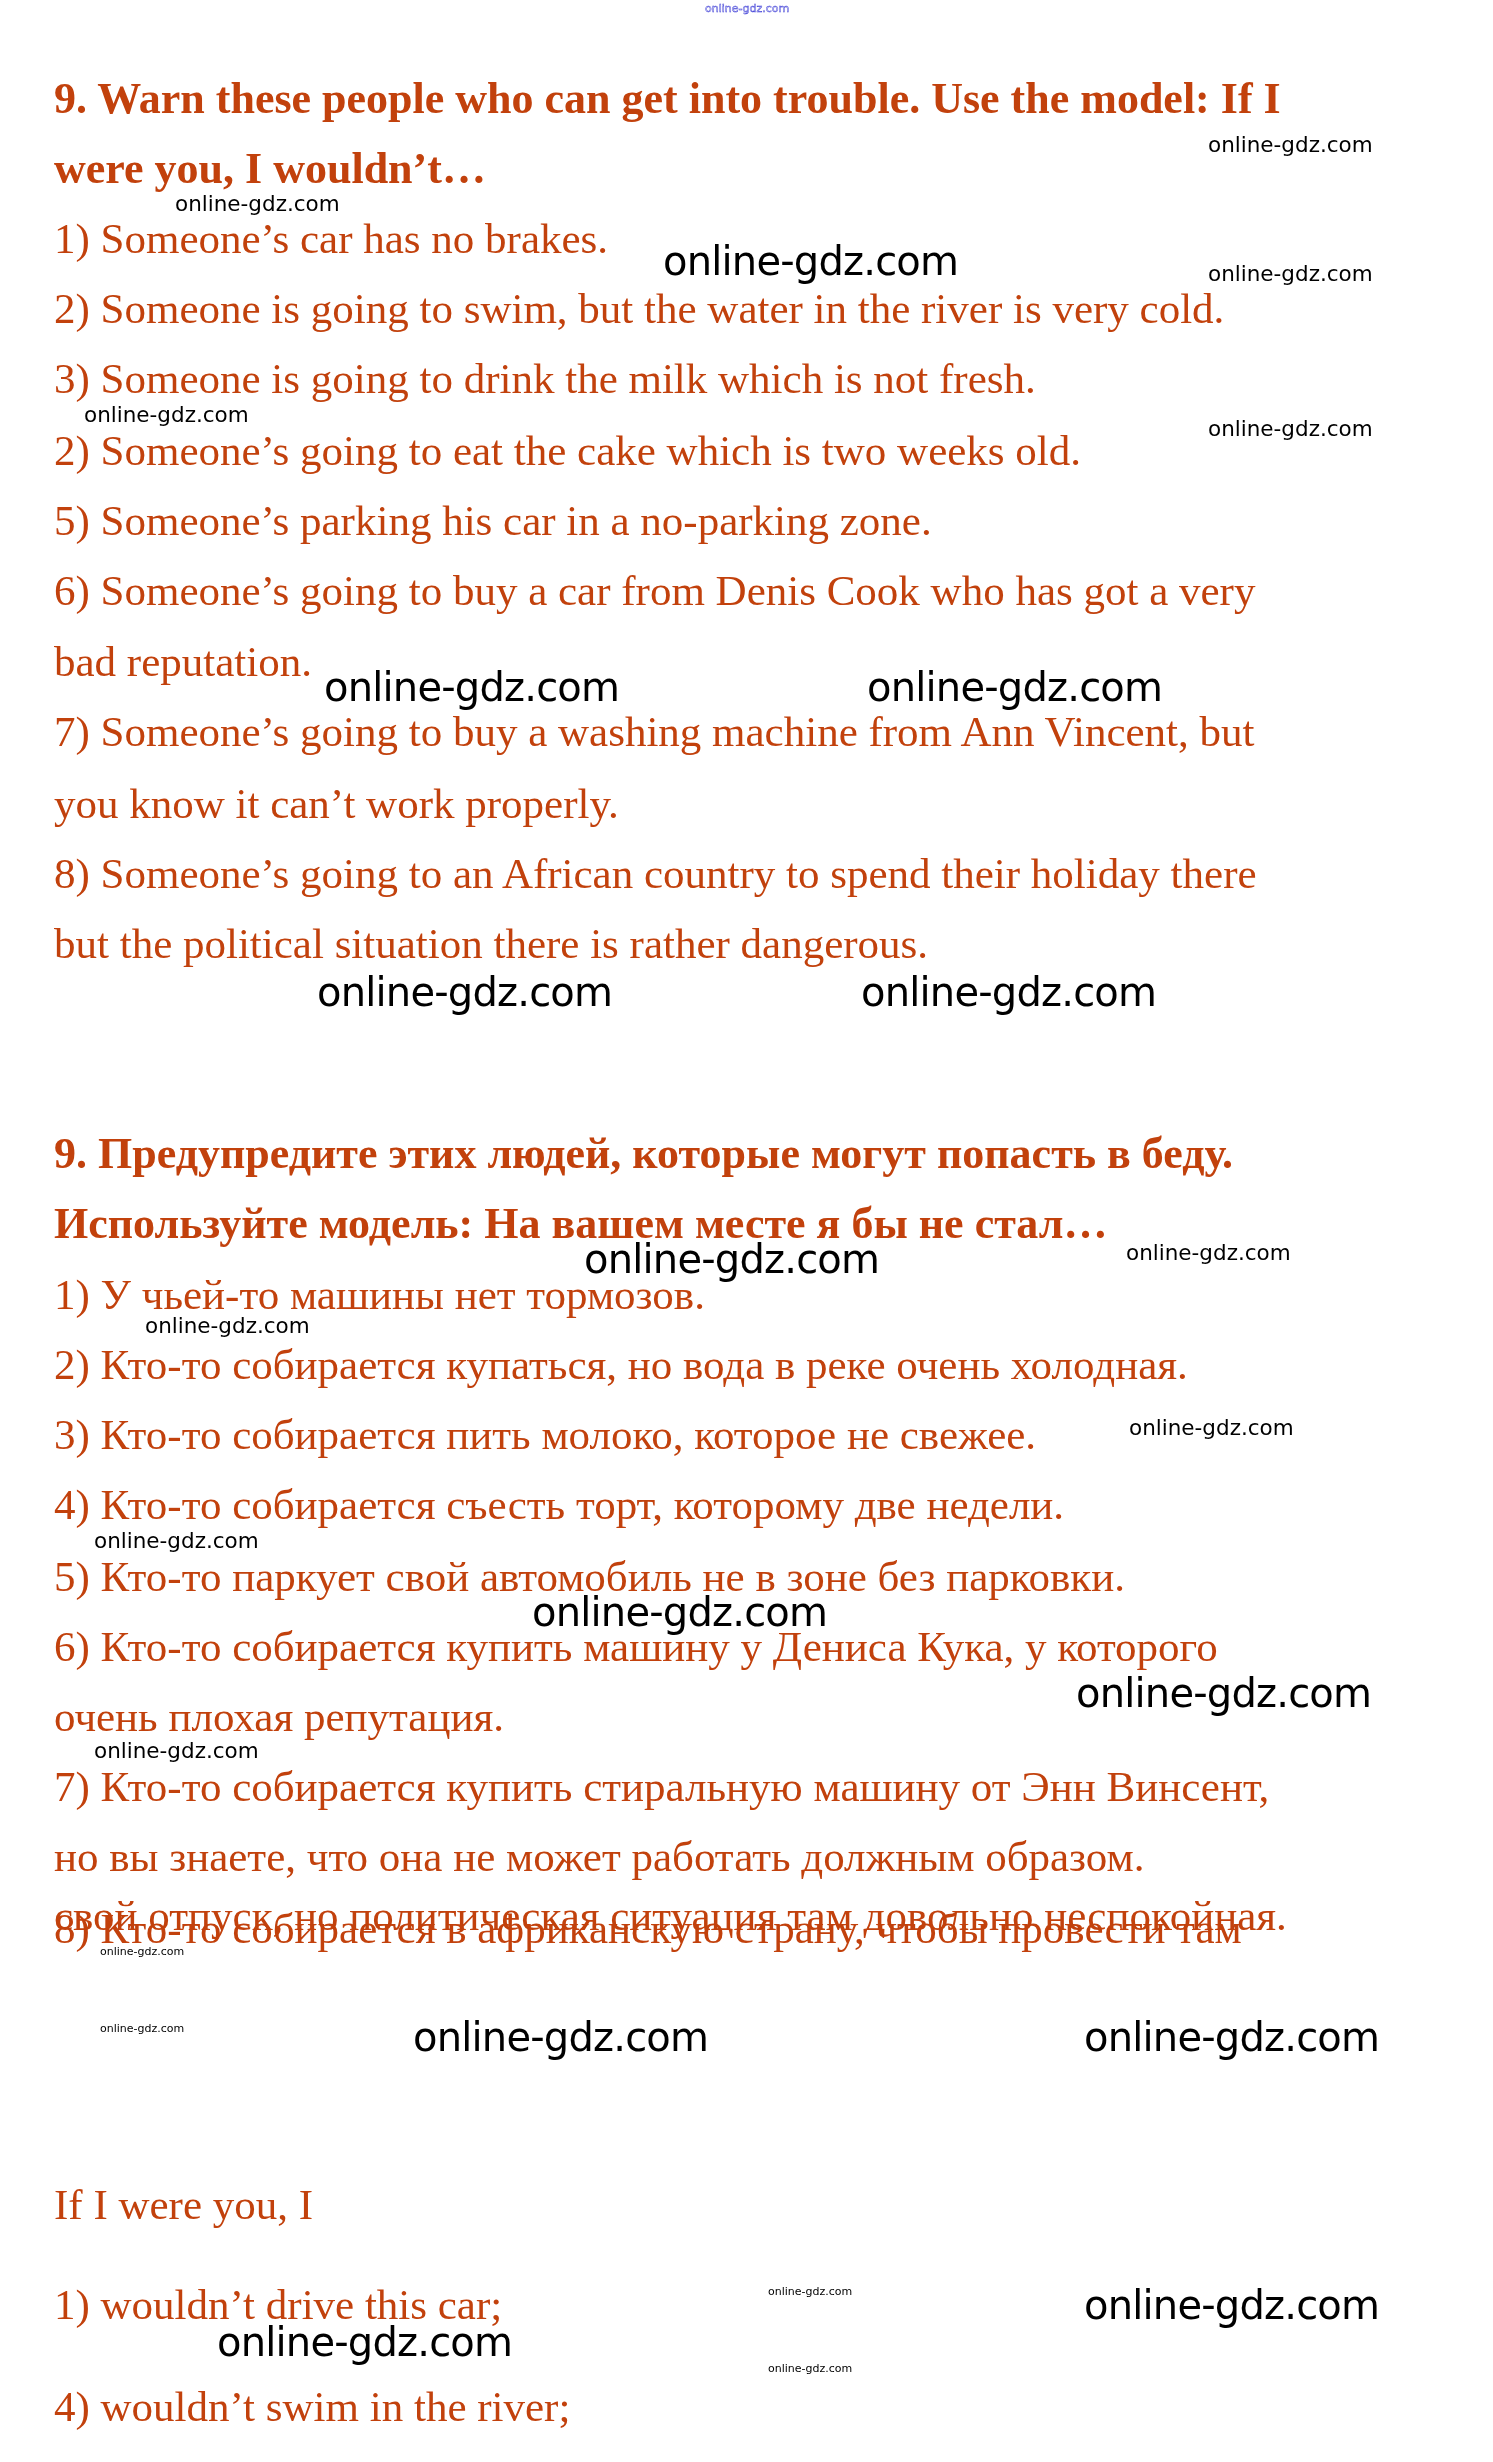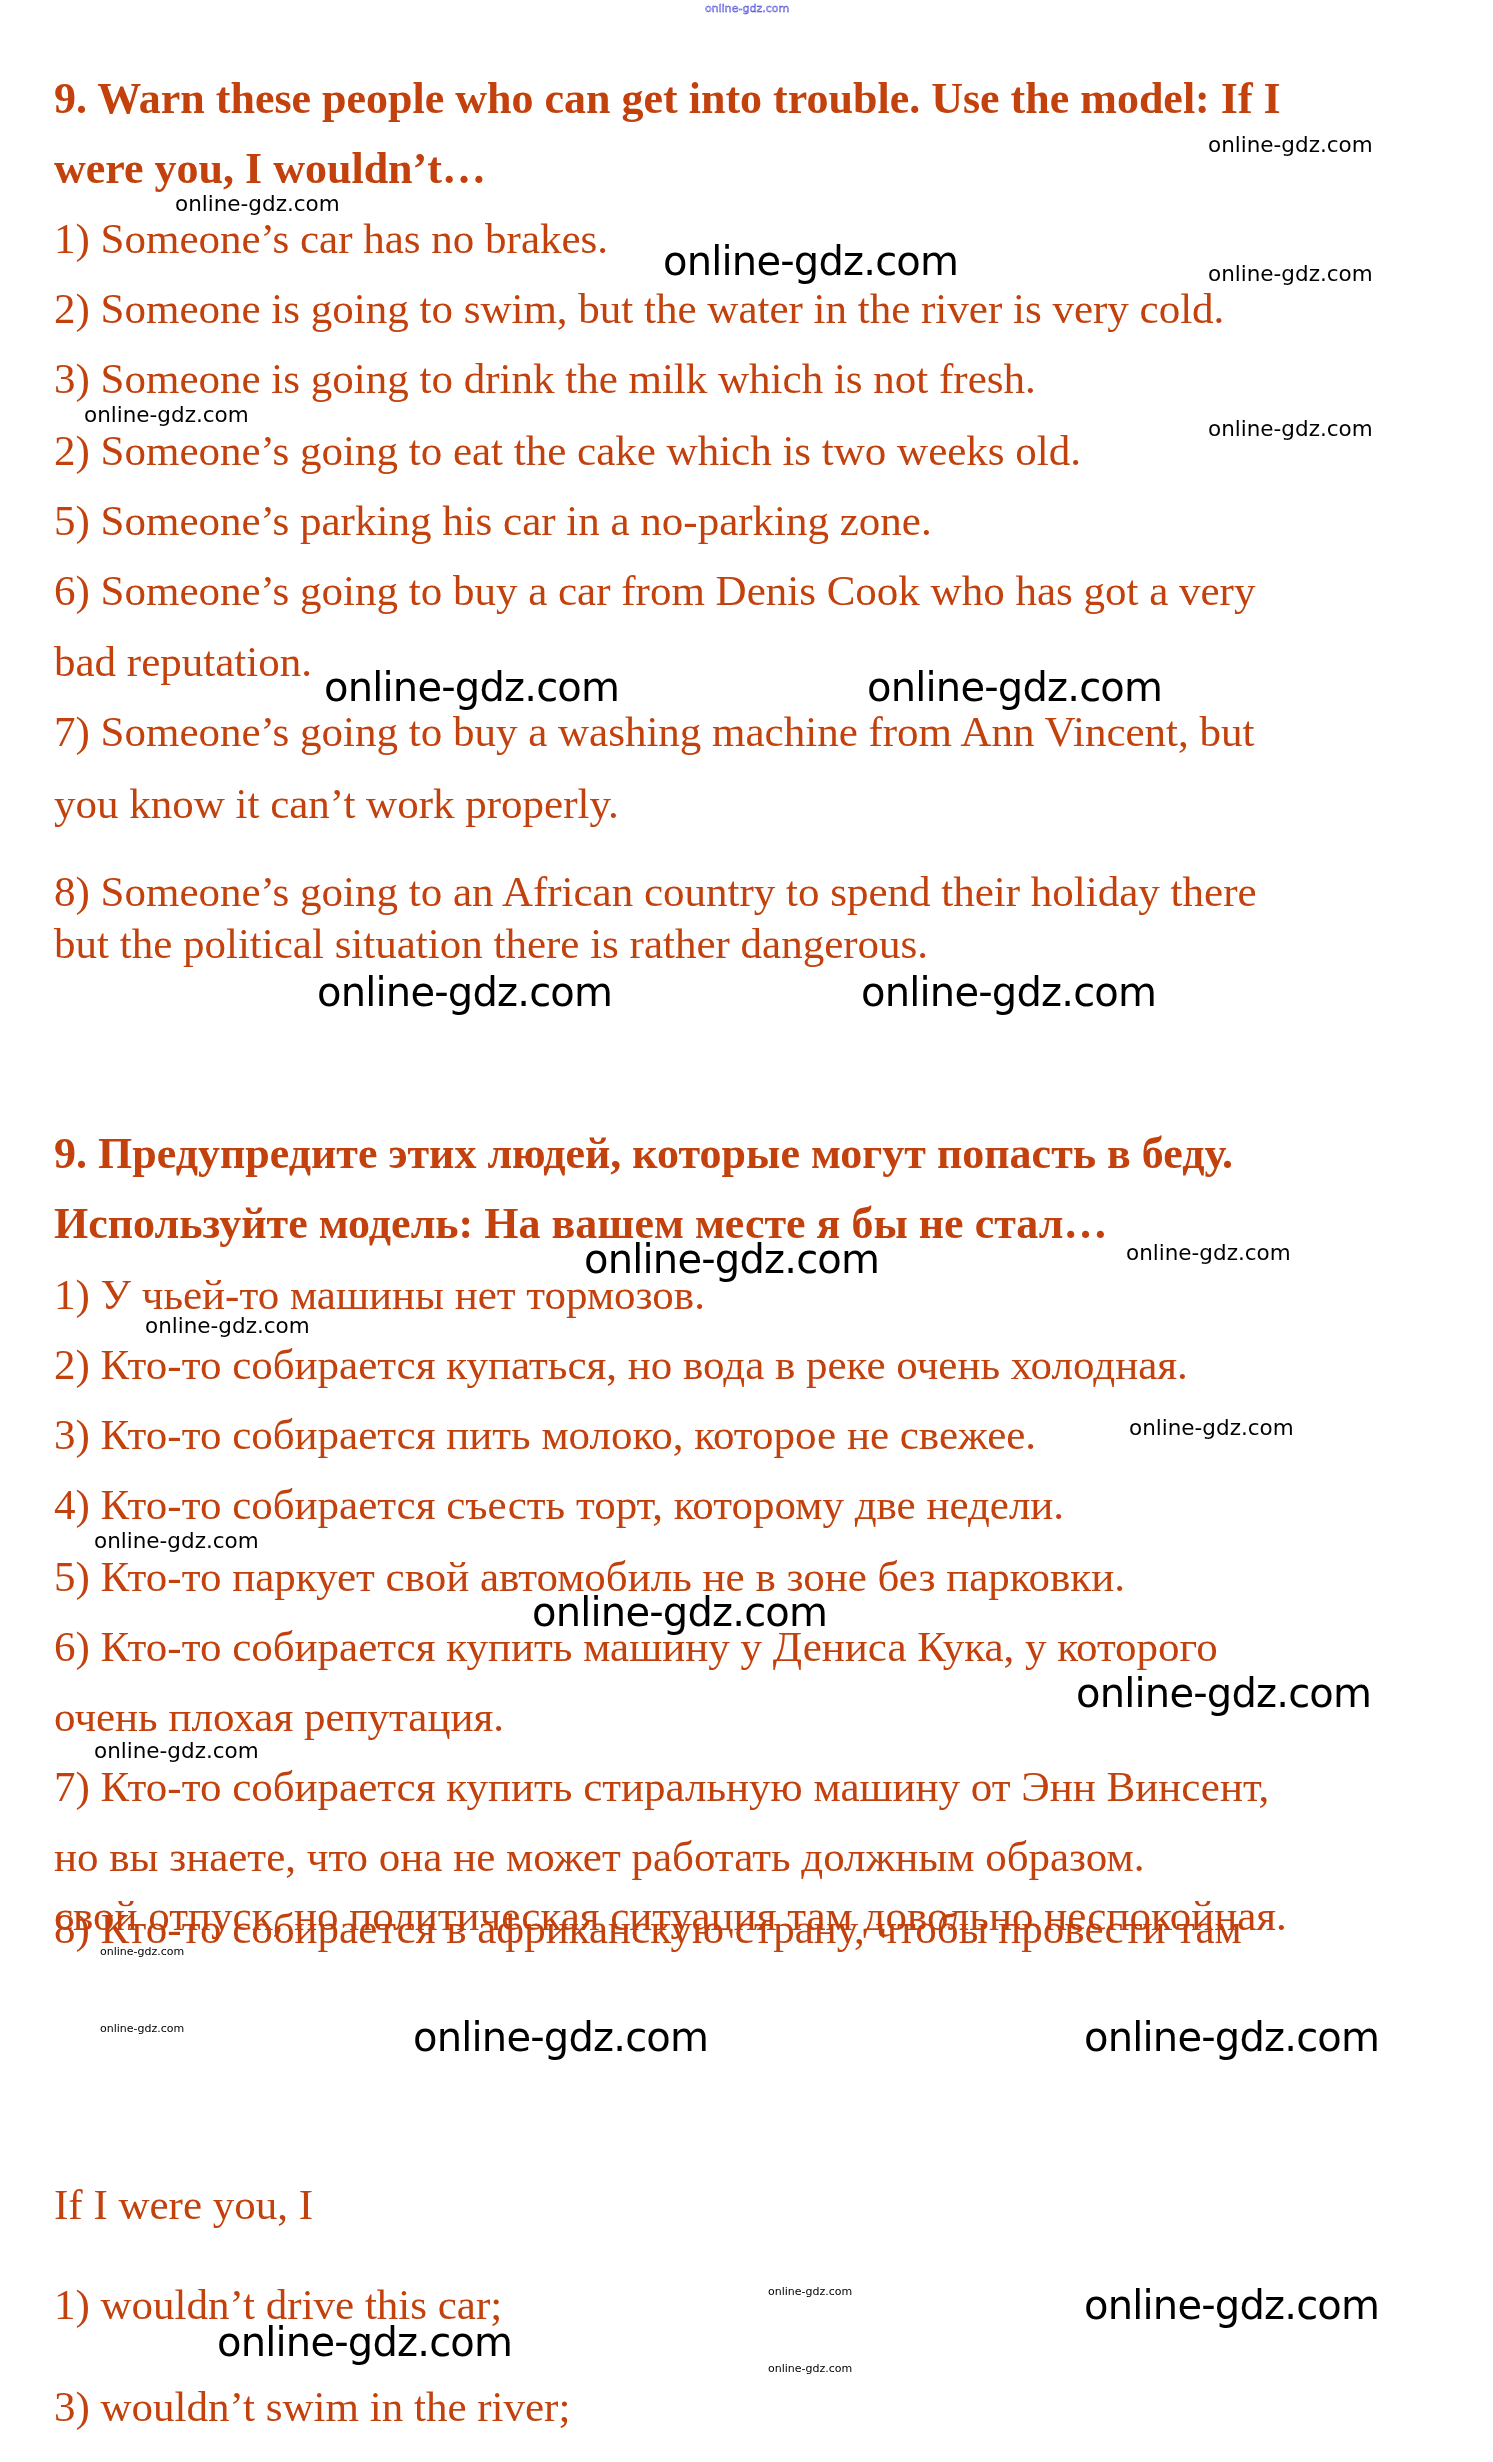--- a/index.html
+++ b/index.html
@@ -40,21 +40,21 @@
     <div class="ln bold" style="top:169px">were you, I wouldn’t…</div>
     <div class="ln" style="top:239px">1) Someone’s car has no brakes.</div>
     <div class="ln" style="top:309px">2) Someone is going to swim, but the water in the river is very cold.</div>
     <div class="ln" style="top:379px">3) Someone is going to drink the milk which is not fresh.</div>
     <div class="ln" style="top:451px">2) Someone’s going to eat the cake which is two weeks old.</div>
     <div class="ln" style="top:521px">5) Someone’s parking his car in a no-parking zone.</div>
     <div class="ln" style="top:591px">6) Someone’s going to buy a car from Denis Cook who has got a very</div>
     <div class="ln" style="top:662px">bad reputation.</div>
     <div class="ln" style="top:732px">7) Someone’s going to buy a washing machine from Ann Vincent, but</div>
     <div class="ln" style="top:804px">you know it can’t work properly.</div>
-    <div class="ln" style="top:892px">8) Someone’s going to an African country to spend their holiday there</div>
+    <div class="ln" style="top:874px">8) Someone’s going to an African country to spend their holiday there</div>
     <div class="ln" style="top:944px">but the political situation there is rather dangerous.</div>
   </div>
 
   <div>
     <div class="ln bold" style="top:1154px">9. Предупредите этих людей, которые могут попасть в беду.</div>
     <div class="ln bold" style="top:1224px">Используйте модель: На вашем месте я бы не стал…</div>
     <div class="ln" style="top:1295px">1) У чьей-то машины нет тормозов.</div>
     <div class="ln" style="top:1365px">2) Кто-то собирается купаться, но вода в реке очень холодная.</div>
     <div class="ln" style="top:1435px">3) Кто-то собирается пить молоко, которое не свежее.</div>
     <div class="ln" style="top:1505px">4) Кто-то собирается съесть торт, которому две недели.</div>
@@ -63,21 +63,21 @@
     <div class="ln" style="top:1717px">очень плохая репутация.</div>
     <div class="ln" style="top:1787px">7) Кто-то собирается купить стиральную машину от Энн Винсент,</div>
     <div class="ln" style="top:1857px">но вы знаете, что она не может работать должным образом.</div>
     <div class="ln" style="top:1929px">8) Кто-то собирается в африканскую страну, чтобы провести там</div>
     <div class="ln" style="top:1916px">свой отпуск, но политическая ситуация там довольно неспокойная.</div>
   </div>
 
   <div>
     <div class="ln" style="top:2205px">If I were you, I</div>
     <div class="ln" style="top:2305px">1) wouldn’t drive this car;</div>
-    <div class="ln" style="top:2407px">3) wouldn’t swim in the river;</div>
+    <div class="ln" style="top:2407px">4) wouldn’t swim in the river;</div>
   </div>
 
   <span class="wm small" style="left:1208px; top:145px">online-gdz.com</span>
   <span class="wm small" style="left:175px; top:204px">online-gdz.com</span>
   <span class="wm big" style="left:663px; top:261px">online-gdz.com</span>
   <span class="wm small" style="left:1208px; top:274px">online-gdz.com</span>
   <span class="wm small" style="left:84px; top:415px">online-gdz.com</span>
   <span class="wm small" style="left:1208px; top:429px">online-gdz.com</span>
   <span class="wm big" style="left:324px; top:687px">online-gdz.com</span>
   <span class="wm big" style="left:867px; top:687px">online-gdz.com</span>

